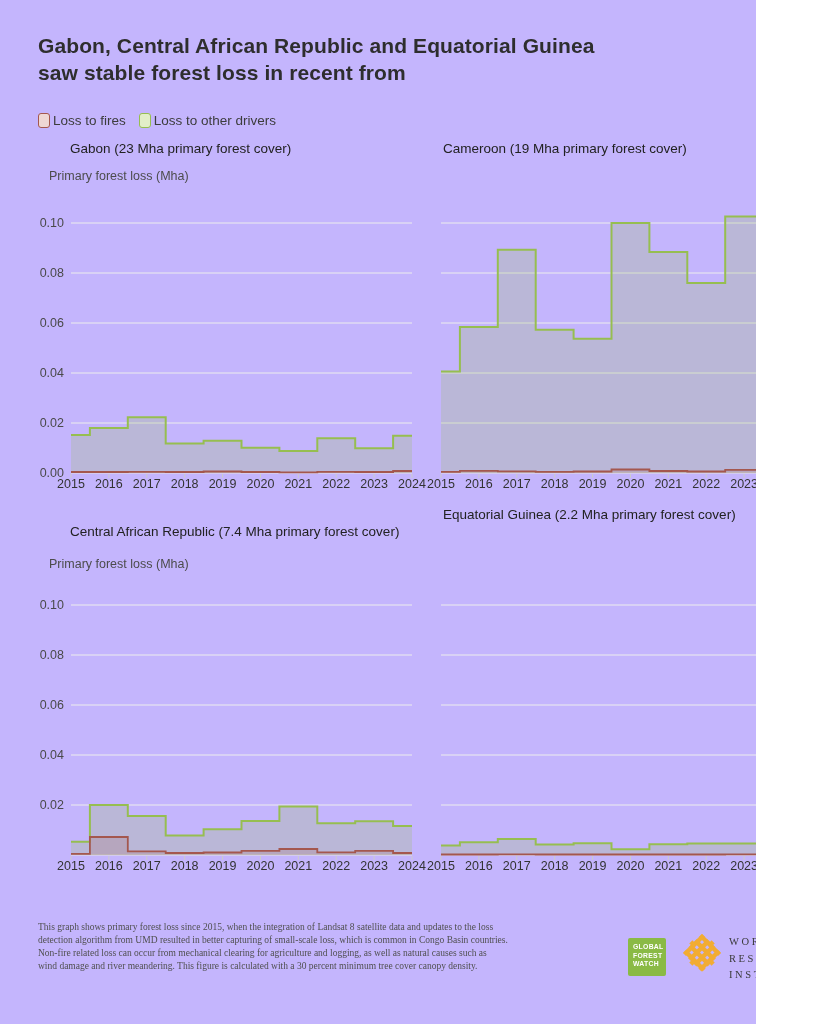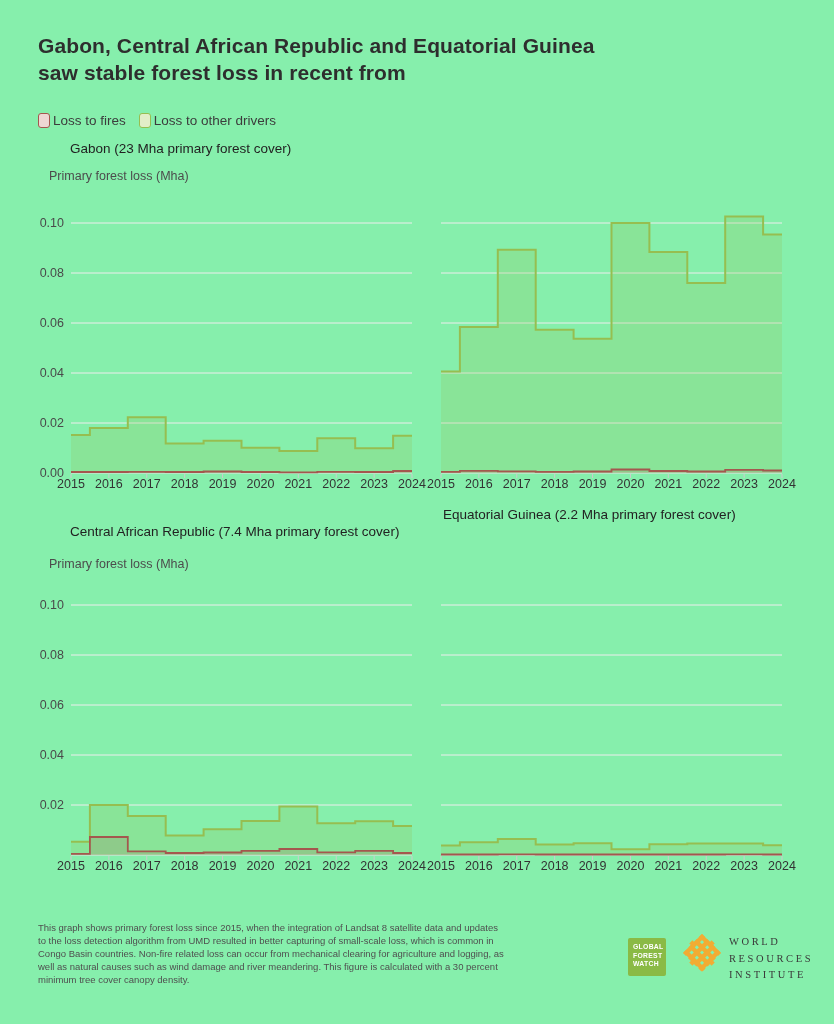--- a/index.html
+++ b/index.html
@@ -1,30 +1,30 @@
 <!DOCTYPE html>
 <html><head>
 <meta charset="utf-8">
 <style>
   html,body{margin:0;padding:0;background:#ffffff;}
-  .page{position:relative;width:834px;height:1024px;background:#86efac;overflow:hidden;
+  .page{position:relative;width:756px;height:1024px;background:#c4b5fd;overflow:hidden;
         font-family:"Liberation Sans",sans-serif;}
   .abs{position:absolute;}
   .page-title{left:38px;top:32px;width:740px;font-size:21px;font-weight:bold;
               color:#2e2e2e;line-height:27px;letter-spacing:0.1px;}
   .legend{left:38px;top:97px;display:flex;gap:13px;margin-top:16px;}
   .legend-item{display:flex;align-items:center;gap:3px;}
   .swatch{width:12px;height:15px;border-radius:3px;box-sizing:border-box;border:1.5px solid;}
   .swatch-fires{background:#eed7d4;border-color:#a4574e;}
   .swatch-other{background:#e2eec8;border-color:#96be50;}
   .legend-label{font-size:13.5px;color:#3c3c3c;}
   .chart-title{font-size:13.5px;font-weight:normal;color:#222;}
   .axis-title{font-size:12.5px;color:#4c4c4c;}
   .chart-svg{position:absolute;overflow:visible;}
-  .footnote{left:38px;top:921px;width:470px;font-size:9.5px;line-height:13px;color:#4f4f4f;}
+  .footnote{left:38px;top:921px;width:470px;font-size:9.5px;line-height:13px;color:#4f4f4f;font-family:Liberation Serif, serif;}
   .gfw-logo{left:628px;top:938px;width:38px;height:38px;background:#8aba45;border-radius:2px;
             box-sizing:border-box;padding:5px 0 0 5px;}
   .gfw-line{color:#fff;font-size:6.8px;font-weight:bold;line-height:8.6px;letter-spacing:0.3px;}
   .wri-text{left:729px;top:934px;}
   .wri-line{font-family:"Liberation Serif",serif;font-size:10.5px;line-height:16.5px;
             letter-spacing:2.6px;color:#3a3a3a;}
 </style>
 </head>
 <body>
 
@@ -40,20 +40,21 @@
       <span class="swatch swatch-fires"></span>
       <span class="legend-label">Loss to fires</span>
     </div>
     <div class="legend-item">
       <span class="swatch swatch-other"></span>
       <span class="legend-label">Loss to other drivers</span>
     </div>
   </div>
 
   <div class="abs chart-title" style="left:70px;top:141px;">Gabon (23 Mha primary forest cover)</div>
+  <div class="abs chart-title" style="left:443px;top:141px;">Cameroon (19 Mha primary forest cover)</div>
   <div class="abs chart-title" style="left:70px;top:524px;">Central African Republic (7.4 Mha primary forest cover)</div>
   <div class="abs chart-title" style="left:443px;top:507px;">Equatorial Guinea (2.2 Mha primary forest cover)</div>
 
   <div class="abs axis-title" style="left:49px;top:169px;">Primary forest loss (Mha)</div>
   <div class="abs axis-title" style="left:49px;top:557px;">Primary forest loss (Mha)</div>
 
   <svg class="chart-svg" style="left:20px;top:195px;" width="397" height="310">
       <line x1="51" y1="278" x2="392" y2="278" stroke="#e3e3e3" stroke-width="1"></line>
       <text x="44" y="282" text-anchor="end" fill="#4a4a4a" font-size="12.5px">0.00</text>
       <line x1="51" y1="228" x2="392" y2="228" stroke="#ededed" stroke-width="1"></line>

